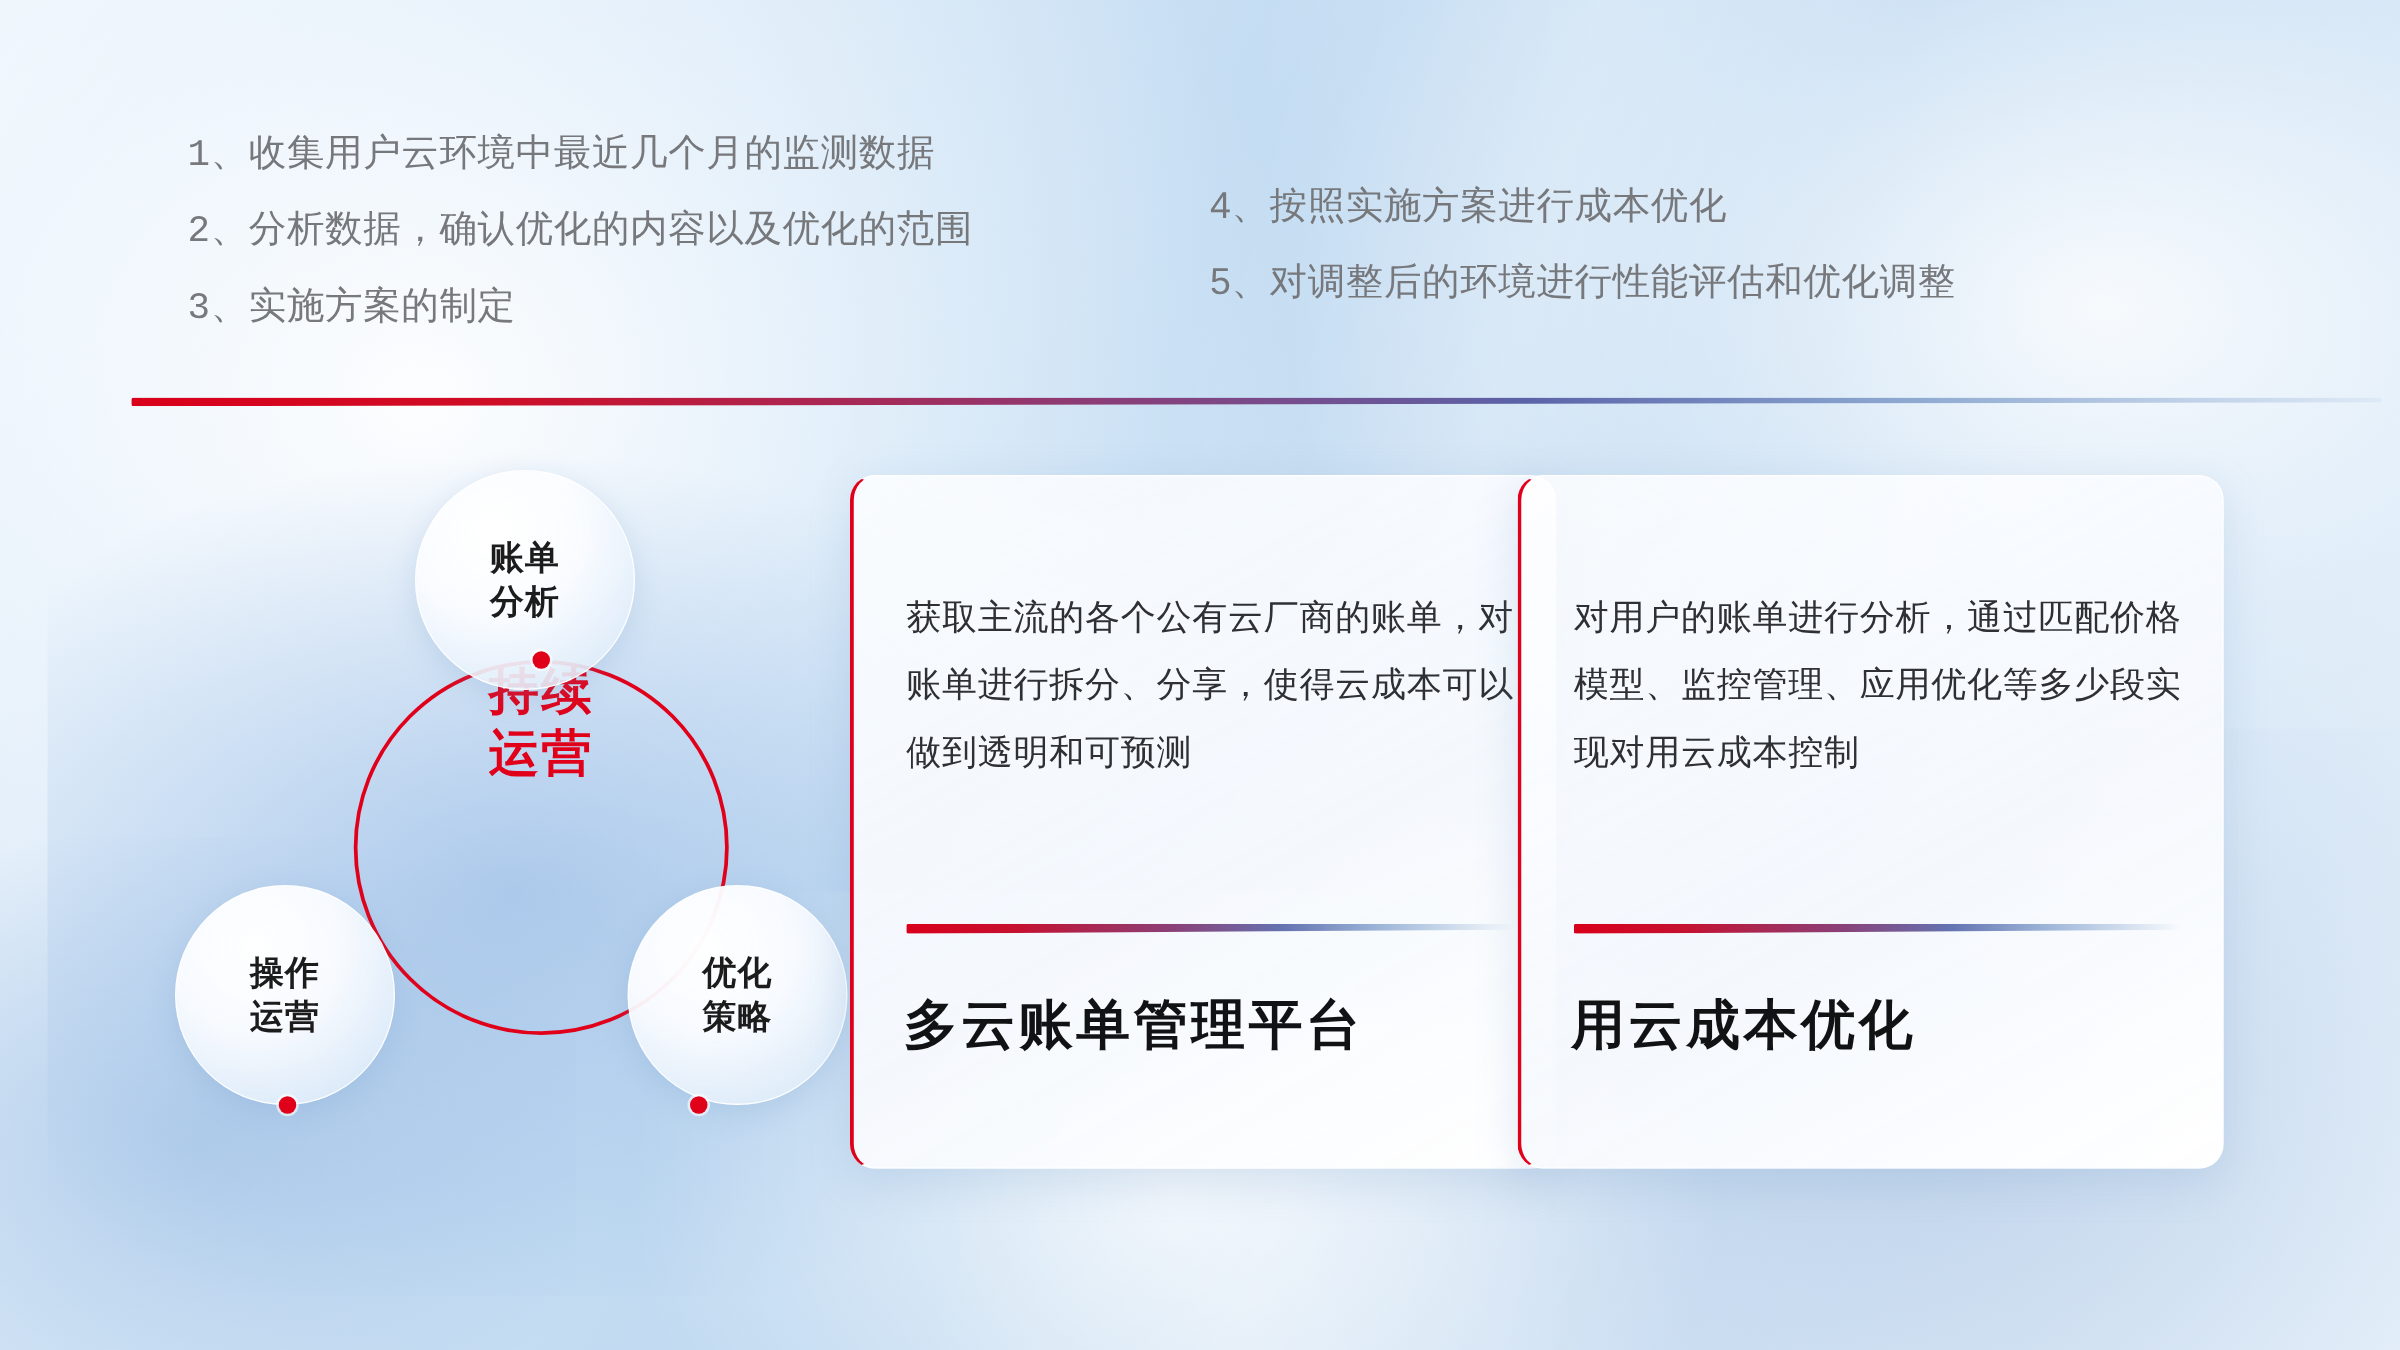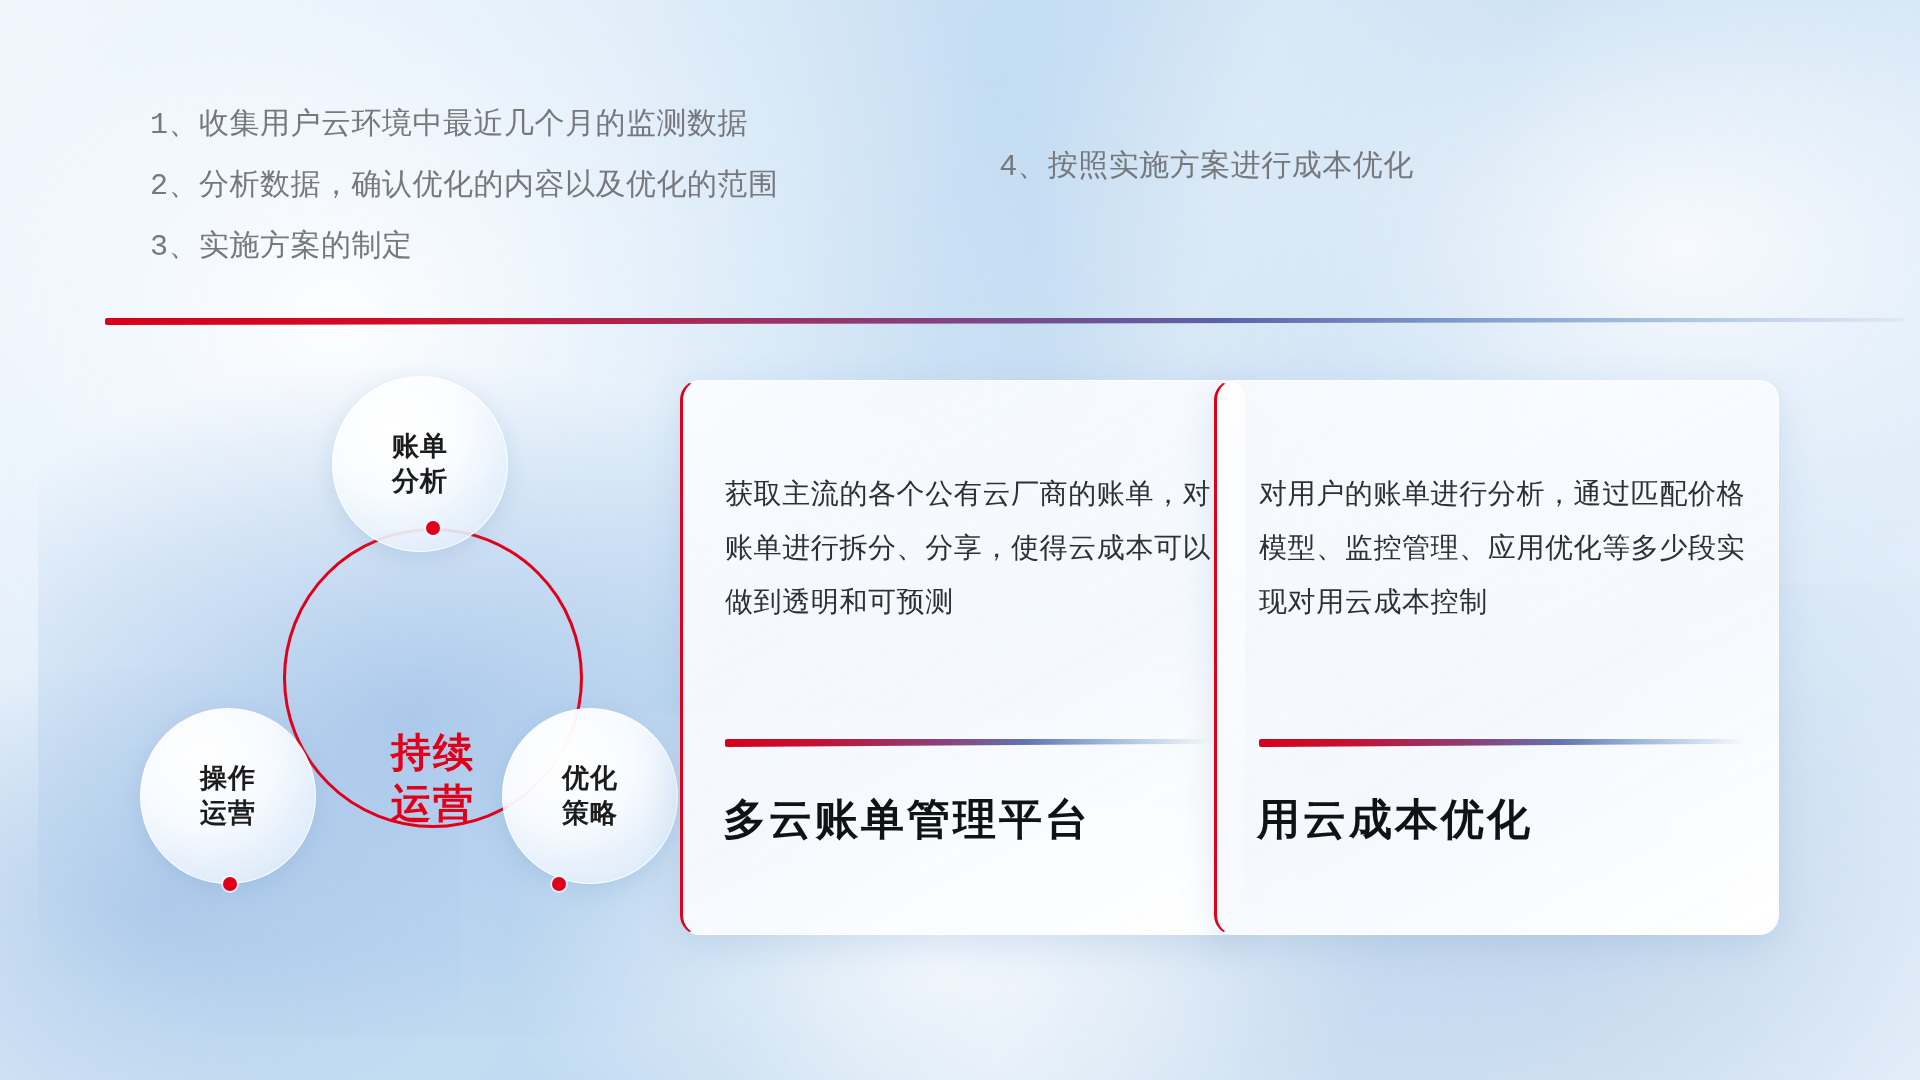--- a/index.html
+++ b/index.html
@@ -43,21 +43,21 @@
   }
   .bg-sheen{
     position:absolute; left:0; top:0; width:100%; height:100%;
     background:linear-gradient(105deg, rgba(255,255,255,0) 46%, rgba(255,255,255,0.30) 58%, rgba(255,255,255,0) 70%);
   }
 
   
   #steps { position:absolute; left:0; top:0; width:1920px; height:300px; }
   .col { position:absolute; }
   .col-left { left:150px; top:110px;font-family:Liberation Mono, monospace; }
-  .col-right { left:1000px; top:150px; }
+  .col-right { left:968px; top:150px; }
   .step {
     font-size:30px; line-height:1.0; color:#76787c;
     letter-spacing:0.5px; white-space:nowrap;
     margin-bottom:31px;
     font-weight:400;
   }
 
   
   #main-divider{
     position:absolute; left:105px; top:318px; width:1800px; height:7px;
@@ -84,21 +84,21 @@
   .lobe-label{
     text-align:center; font-size:27px; line-height:1.30;
     font-weight:700; color:#1c1c1c; letter-spacing:1px;
   }
   .lobe-top{ left:242px; top:26px; width:176px; height:176px; }
   .lobe-bl{  left:50px;  top:358px; width:176px; height:176px; }
   .lobe-br{  left:412px; top:358px; width:176px; height:176px; }
 
   .center-label{
     position:absolute; left:193px; top:178px; width:300px; height:300px;
-    display:flex; align-items:flex-end; justify-content:center;
+    display:flex; align-items:flex-start; justify-content:center;
     text-align:center; font-size:40px; line-height:1.26;
     font-weight:800; color:#e1001a; letter-spacing:2px;
   }
   .node-dot{
     position:absolute; width:14px; height:14px; border-radius:50%;
     background:#e1001a; box-shadow:0 0 0 2px rgba(255,255,255,0.6);
   }
   .dot-top{ left:336px; top:171px; }
   .dot-bl{  left:133px; top:527px; }
   .dot-br{  left:462px; top:527px; }
@@ -146,20 +146,21 @@
 </div>
 
 <div id="steps">
   <div class="col col-left">
     <div class="step">1、收集用户云环境中最近几个月的监测数据</div>
     <div class="step">2、分析数据，确认优化的内容以及优化的范围</div>
     <div class="step">3、实施方案的制定</div>
   </div>
   <div class="col col-right">
     <div class="step">4、按照实施方案进行成本优化</div>
+    <div class="step">5、对调整后的环境进行性能评估和优化调整</div>
   </div>
 </div>
 
 <div id="main-divider"></div>
 
 <div id="diagram">
 
   <div class="big-ring"></div>
 
   <div class="center-label">

